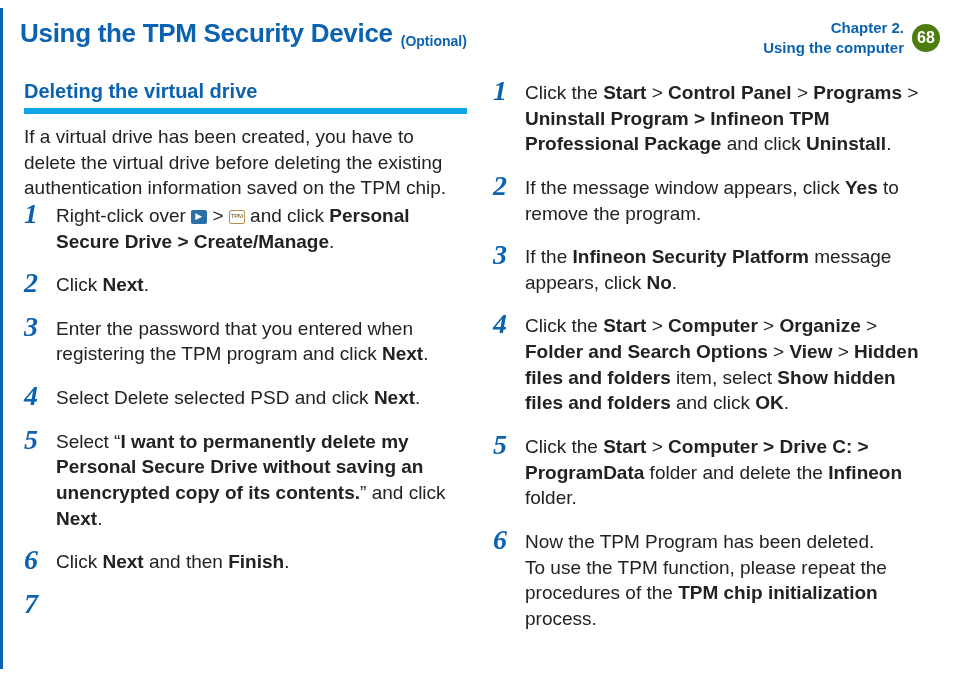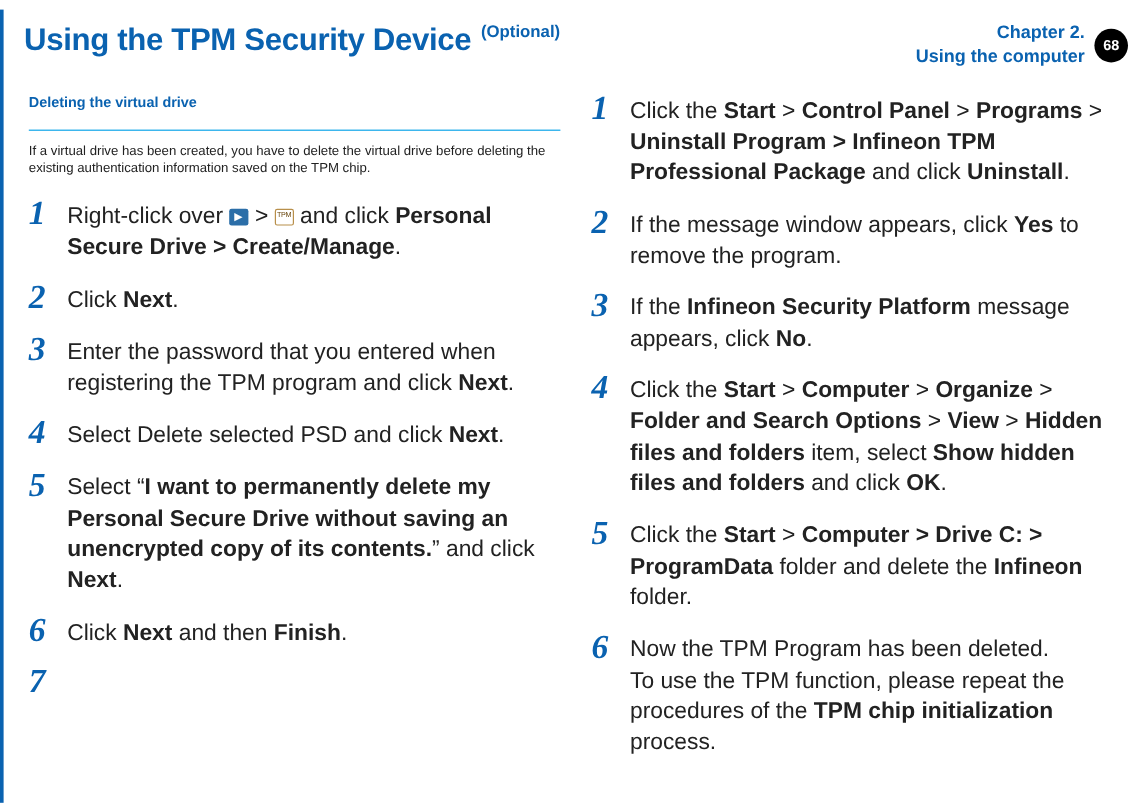--- a/index.html
+++ b/index.html
@@ -18,58 +18,57 @@
     width: 3px;
     background: #0a62b0;
   }
   .header {
     position: absolute;
     top: 18px; left: 20px; right: 14px;
     display: flex;
     justify-content: space-between;
     align-items: flex-start;
   }
-  .title-block { display: flex; align-items: flex-start; gap: 8px; }
+  .title-block { display: flex; align-items: flex-end; gap: 8px; }
   .title {
     font-size: 26px;
     font-weight: 700;
     color: #0a62b0;
     letter-spacing: -0.3px;
   }
   .title-sub { font-size: 14px; font-weight: 700; color: #0a62b0; }
   .chapter-block { display: flex; align-items: center; gap: 8px; }
   .chapter-text { text-align: right; color: #0a62b0; font-size: 15px; font-weight: 700; line-height: 1.3; }
   .page-badge {
     width: 28px; height: 28px;
-    background: #000000; color: #fff;
+    background: #4d7c0f; color: #fff;
     border-radius: 50%;
     display: flex; align-items: center; justify-content: center;
-    font-size: 12px; font-weight: 700;
+    font-size: 16px; font-weight: 700;
   }
   .content {
     position: absolute;
     top: 78px; left: 24px; right: 18px;
     display: flex;
     gap: 26px;
   }
   .col { flex: 1; min-width: 0; }
   .sect-title {
     color: #0a62b0;
-    font-size: 12px;
+    font-size: 20px;
     font-weight: 700;
     line-height: 1.3;
-    padding-bottom: 14px;
-    border-bottom: 1px solid #0ea5e9;
+    padding-bottom: 4px;
+    border-bottom: 6px solid #0ea5e9;
     margin-bottom: 10px;
   }
   .intro {
-    font-size: 11px;
+    font-size: 19px;
     color: #222;
     line-height: 1.35;
-    margin-bottom: 18px;
   }
   .steps { display: flex; flex-direction: column; gap: 16px; }
   .step { display: flex; gap: 10px; align-items: flex-start; }
   .step-num {
     color: #0a62b0;
     font-size: 28px;
     font-weight: 700;
     font-style: italic;
     line-height: 0.9;
     min-width: 22px;

